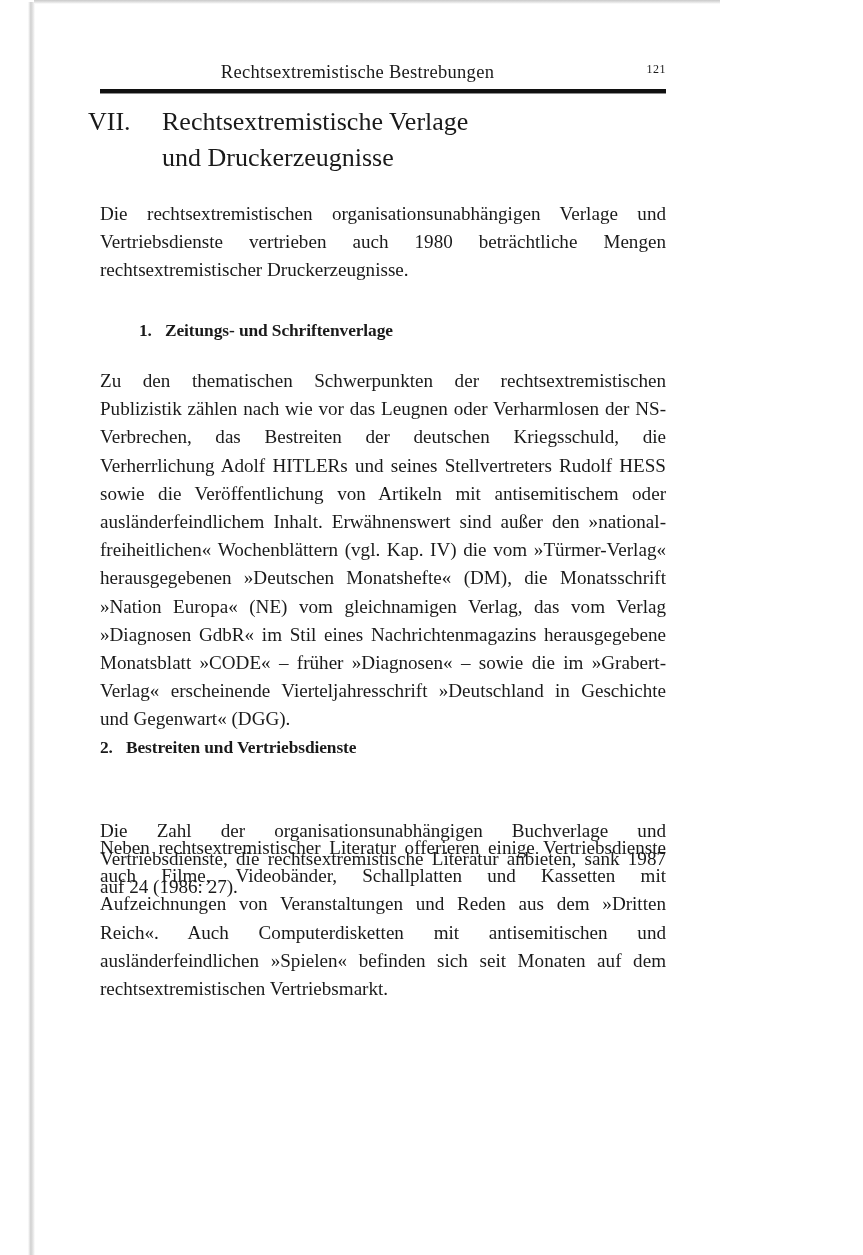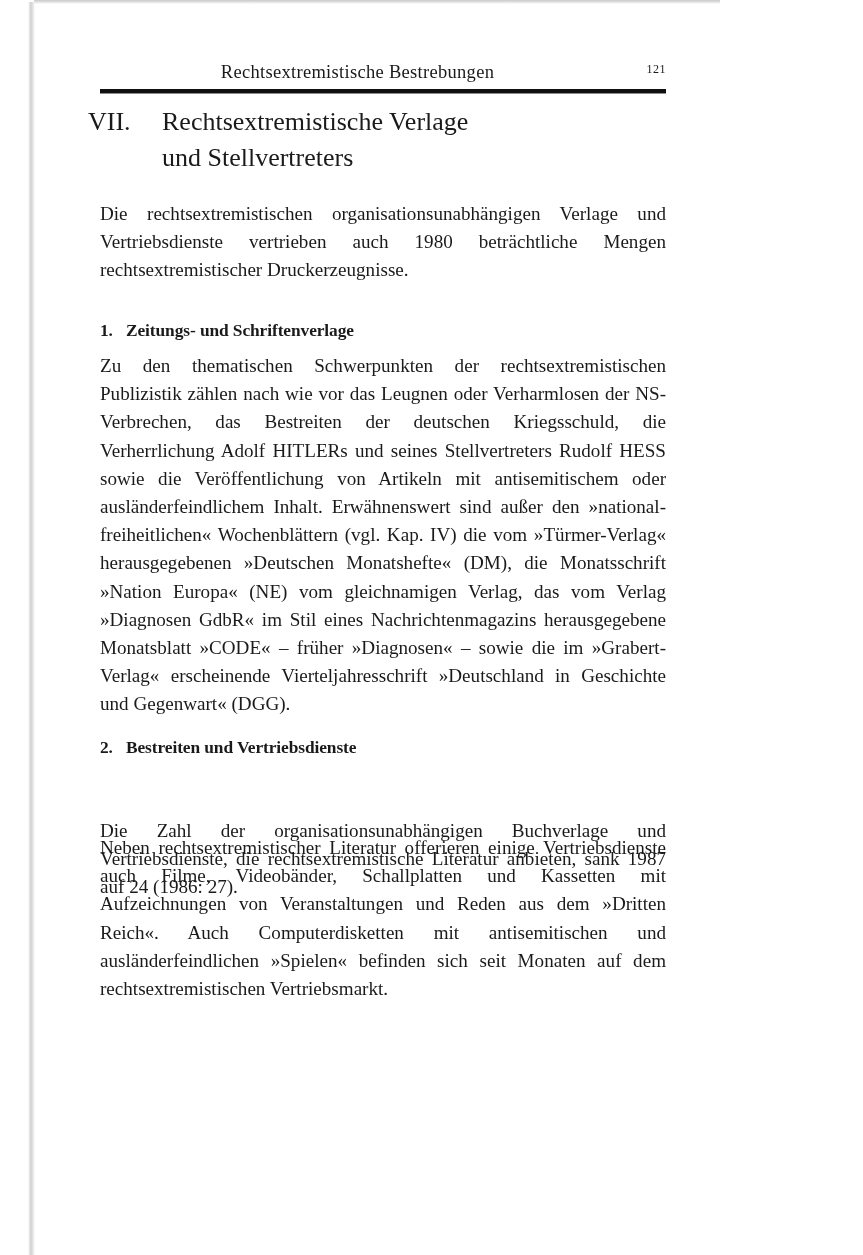--- a/index.html
+++ b/index.html
@@ -135,41 +135,41 @@
     letter-spacing: -0.1px;
     white-space: nowrap;
   }
   h2.section-head .sec-num {
     display: inline-block;
     width: 26px;
   }
 
   
   .blk-intro   { top: 200px; }
-  .blk-sec1    { top: 318px; }
-  .blk-para1   { top: 352px; }
+  .blk-sec1    { top: 318px; margin-left: 39px; }
+  .blk-para1   { top: 367px; }
   .blk-sec2    { top: 735px; }
   .blk-para2   { top: 777px; margin-top: 40px; }
   .blk-para3   { top: 834px; }
 </style>
 </head>
 <body>
 
 <div class="page-scan">
 
   <div class="sheet">
 
     <div class="running-head">
       <div class="running-head-title">Rechtsextremistische  Bestrebungen</div>
       <div class="running-head-folio">121</div>
     </div>
     <div class="head-rule"></div>
 
     <div class="chapter-title">
-      <span class="num">VII.</span><span class="lines"><span class="line1">Rechtsextremistische Verlage</span><span class="line2">und Stellvertreters</span></span>
+      <span class="num">VII.</span><span class="lines"><span class="line1">Rechtsextremistische Verlage</span><span class="line2">und Druckerzeugnisse</span></span>
     </div>
 
     <div class="body-col blk-intro">
       <p class="para">Die rechtsextremistischen organisationsunabhängigen Verlage und Vertriebsdienste vertrieben auch 1980 beträchtliche Mengen rechtsextremistischer Druckerzeugnisse.</p>
     </div>
 
     <div class="body-col blk-sec1">
       <h2 class="section-head">
         <span class="sec-num">1.</span><span>Zeitungs- und Schriftenverlage</span>
       </h2>

